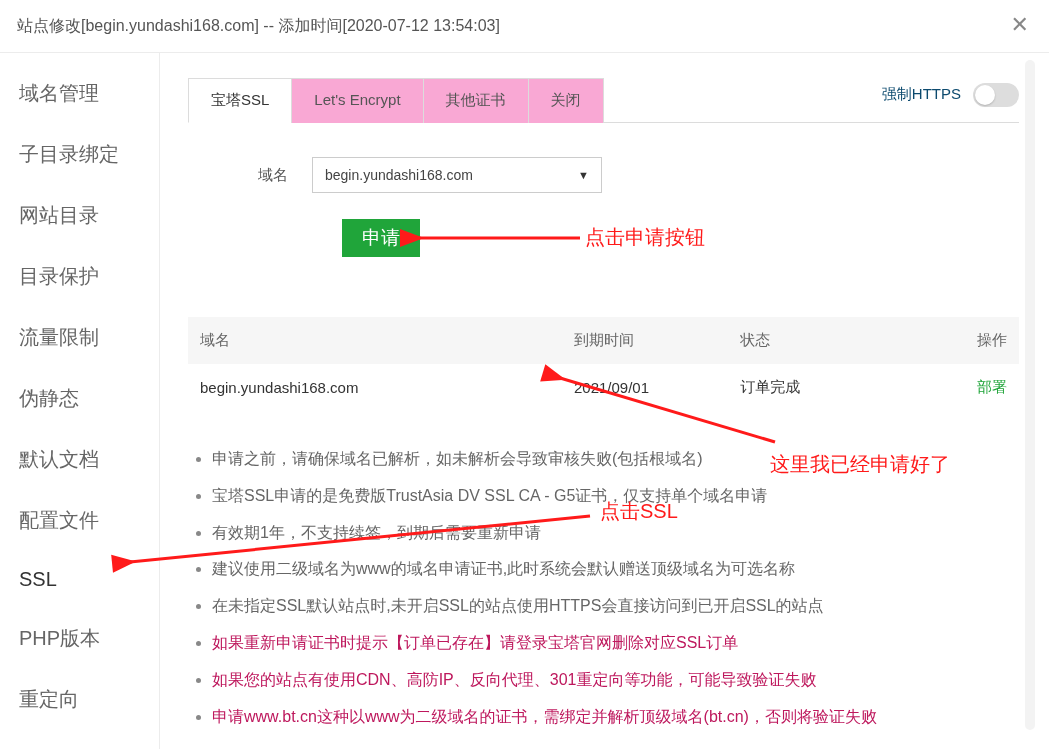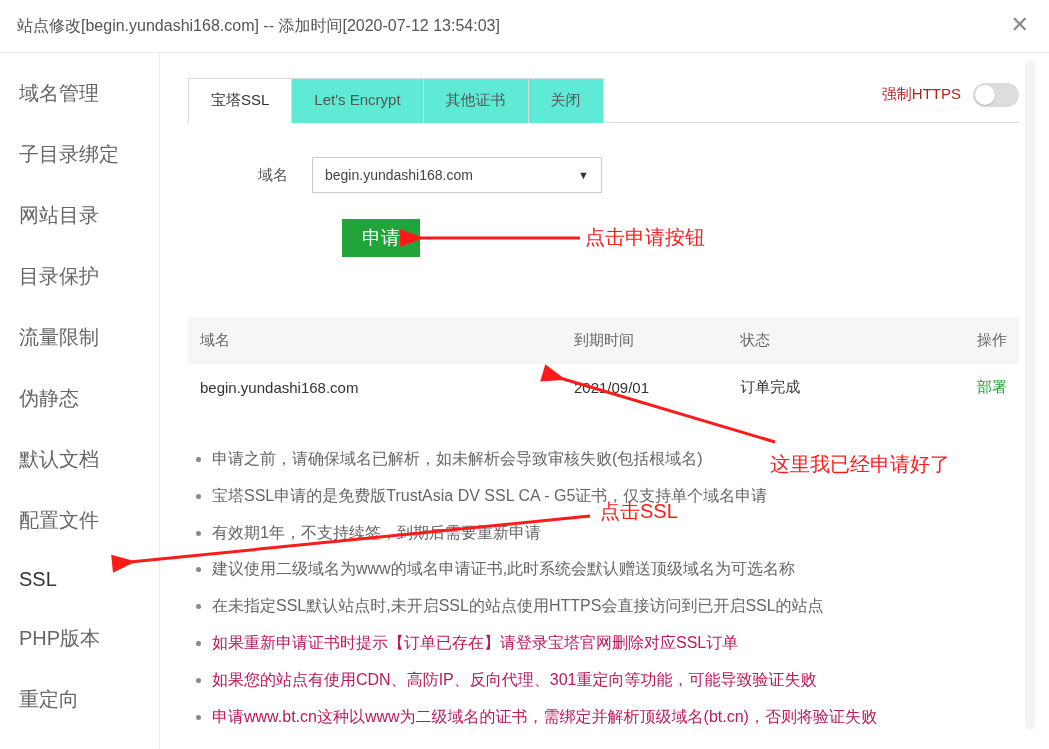--- a/index.html
+++ b/index.html
@@ -62,38 +62,38 @@
     border-bottom: 1px solid #dcdcdc;
   }
   .tabs {
     display: flex;
   }
   .tab {
     padding: 12px 22px;
     border: 1px solid #dcdcdc;
     border-bottom: none;
     margin-right: -1px;
-    background: #5eead4;
+    background: #f9a8d4;
     color: #555;
     font-size: 15px;
     cursor: pointer;
     position: relative;
     top: 1px;
   }
   .tab.active {
     background: #fff;
     border-bottom: 1px solid #fff;
     color: #333;
   }
   .force-https {
     margin-left: auto;
     display: flex;
     align-items: center;
     gap: 12px;
-    color: #b91c1c;
+    color: #0c4a6e;
     font-size: 15px;
     padding-bottom: 10px;
   }
   .toggle {
     width: 46px;
     height: 24px;
     border-radius: 24px;
     background: #ddd;
     position: relative;
     cursor: pointer;

